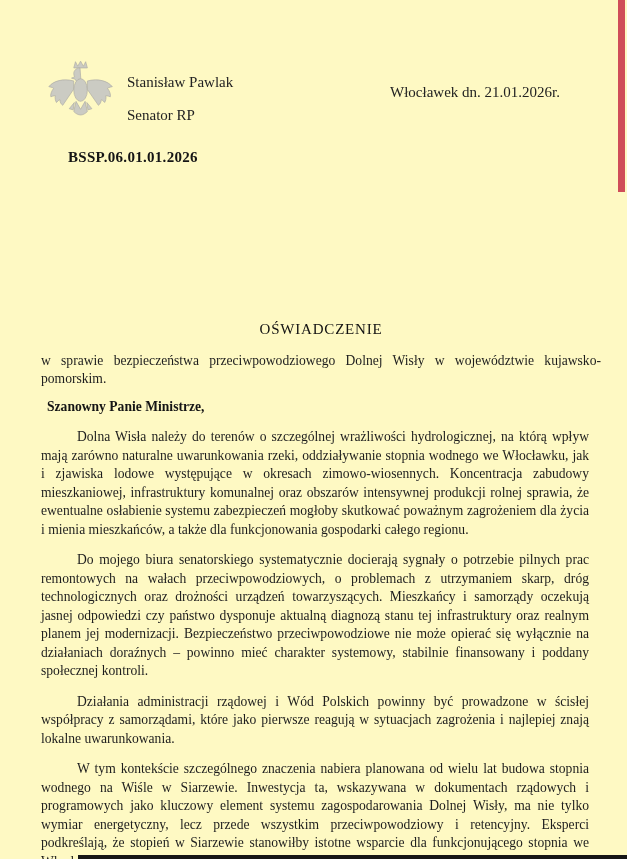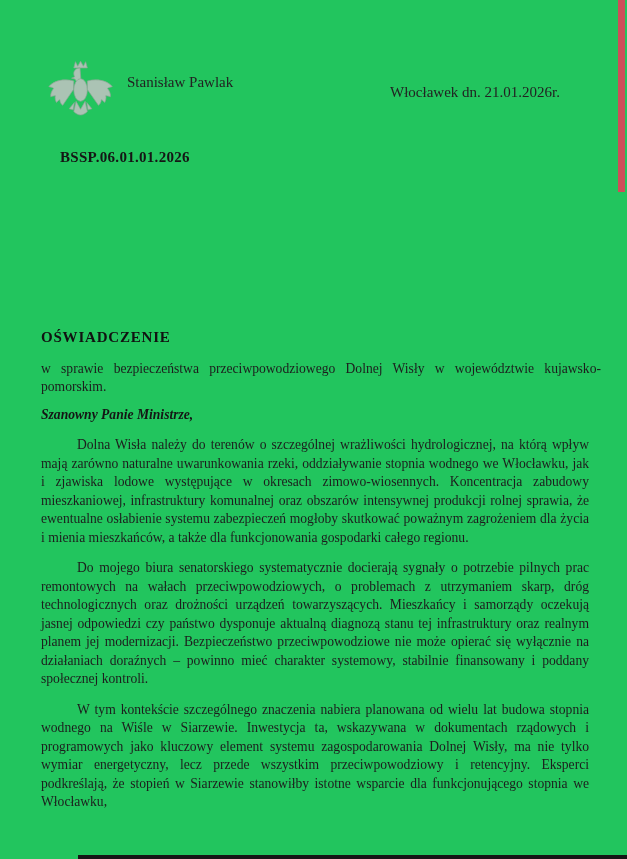--- a/index.html
+++ b/index.html
@@ -1,58 +1,58 @@
 <!DOCTYPE html>
 <html lang="pl"><head>
 <meta charset="utf-8">
 <style>
   html,body{margin:0;padding:0;}
   body{background:#e8e8e8;font-family:"Liberation Serif","DejaVu Serif",serif;}
   .page{
     position:relative;
     width:627px;height:859px;
     margin:0 auto;
-    background:#22c55e;
+    background:#fef9c3;
     color:#1f1f1f;
     overflow:hidden;
   }
   .red-bar{
     position:absolute;top:0;right:2px;width:7px;height:192px;
   }
   .bottom-bar{
     position:absolute;left:78px;right:0;bottom:0;height:4px;background:#161616;
   }
   .eagle{
     position:absolute;left:46px;top:50px;width:68px;height:88px;opacity:.85;
   }
   .sender{
     position:absolute;left:127px;top:66px;font-size:15px;line-height:33px;color:#222;
   }
   .place-date{
     position:absolute;left:390px;top:84px;font-size:15px;color:#222;
   }
   .ref-number{
-    position:absolute;left:60px;top:149px;font-size:15px;font-weight:bold;color:#151515;
+    position:absolute;left:68px;top:149px;font-size:15px;font-weight:bold;color:#151515;
     letter-spacing:.3px;
   }
   .recipient{
     position:absolute;left:398px;top:179px;font-size:15px;font-weight:bold;
     line-height:31px;color:#151515;
   }
   .letter-body{
     position:absolute;left:41px;top:312px;width:560px;font-size:13.6px;
     line-height:18.5px;text-align:justify;color:#1d1d1d;
   }
   .doc-title{
-    text-align:left;font-weight:bold;font-size:15px;letter-spacing:.8px;
-    color:#111;margin:16px 0 13px 0;
+    text-align:center;font-weight:normal;font-size:15px;letter-spacing:.8px;
+    color:#111;margin:8px 0 13px 0;
   }
   .doc-subject{margin:0 0 9px 0;}
   .doc-greeting{
-    font-weight:bold;font-style:italic;margin:0;color:#151515;
+    font-weight:bold;margin:6px;color:#151515;
   }
   .letter-paragraphs p{
     margin:12px 12px 0 0;text-indent:36px;
   }
 </style>
 </head>
 <body>
 
 <div class="page">
 
@@ -66,33 +66,35 @@
       <path d="M49 42 C30 37 13 42 5 52 c6 1 8.5 3 8.5 3 C9.5 60 7.5 66 8.5 70 c4 -2 8 -2 8 -2 -1 4 0 9 2 12 3 -4 6 -5 6 -5 0 4 2 8 5 10 l19 -28 z"></path>
       <path d="M73 42 C92 37 109 42 117 52 c-6 1 -8.5 3 -8.5 3 4 5 6 11 5 15 -4 -2 -8 -2 -8 -2 1 4 0 9 -2 12 -3 -4 -6 -5 -6 -5 0 4 -2 8 -5 10 L73 57 z"></path>
       <path d="M53 78 l8 14 8 -14 4 18 c-4 4 -8 6 -12 6 -4 0 -8 -2 -12 -6 z"></path>
       <path d="M50 80 l-9 11 7 2 z"></path>
       <path d="M72 80 l9 11 -7 2 z"></path>
     </g>
   </svg>
 
   <div class="sender">
     <div>Stanisław Pawlak</div>
+    <div>Senator RP</div>
   </div>
 
   <div class="place-date">Włocławek dn. 21.01.2026r.</div>
 
   <div class="ref-number">BSSP.06.01.01.2026</div>
 
 
   <div class="letter-body">
     <h1 class="doc-title">OŚWIADCZENIE</h1>
     <div class="doc-subject">w sprawie bezpieczeństwa przeciwpowodziowego Dolnej Wisły w województwie kujawsko-pomorskim.</div>
     <div class="doc-greeting">Szanowny Panie Ministrze,</div>
     <div class="letter-paragraphs">
         <p>Dolna Wisła należy do terenów o szczególnej wrażliwości hydrologicznej, na którą wpływ mają zarówno naturalne uwarunkowania rzeki, oddziaływanie stopnia wodnego we Włocławku, jak i zjawiska lodowe występujące w okresach zimowo-wiosennych. Koncentracja zabudowy mieszkaniowej, infrastruktury komunalnej oraz obszarów intensywnej produkcji rolnej sprawia, że ewentualne osłabienie systemu zabezpieczeń mogłoby skutkować poważnym zagrożeniem dla życia i mienia mieszkańców, a także dla funkcjonowania gospodarki całego regionu.</p>
         <p>Do mojego biura senatorskiego systematycznie docierają sygnały o potrzebie pilnych prac remontowych na wałach przeciwpowodziowych, o problemach z utrzymaniem skarp, dróg technologicznych oraz drożności urządzeń towarzyszących. Mieszkańcy i samorządy oczekują jasnej odpowiedzi czy państwo dysponuje aktualną diagnozą stanu tej infrastruktury oraz realnym planem jej modernizacji. Bezpieczeństwo przeciwpowodziowe nie może opierać się wyłącznie na działaniach doraźnych – powinno mieć charakter systemowy, stabilnie finansowany i poddany społecznej kontroli.</p>
+        <p>Działania administracji rządowej i Wód Polskich powinny być prowadzone w ścisłej współpracy z samorządami, które jako pierwsze reagują w sytuacjach zagrożenia i najlepiej znają lokalne uwarunkowania.</p>
         <p>W tym kontekście szczególnego znaczenia nabiera planowana od wielu lat budowa stopnia wodnego na Wiśle w Siarzewie. Inwestycja ta, wskazywana w dokumentach rządowych i programowych jako kluczowy element systemu zagospodarowania Dolnej Wisły, ma nie tylko wymiar energetyczny, lecz przede wszystkim przeciwpowodziowy i retencyjny. Eksperci podkreślają, że stopień w Siarzewie stanowiłby istotne wsparcie dla funkcjonującego stopnia we Włocławku,</p>
       </div>
   </div>
 
   <div class="bottom-bar"></div>
 
 </div>
 
 </body></html>

